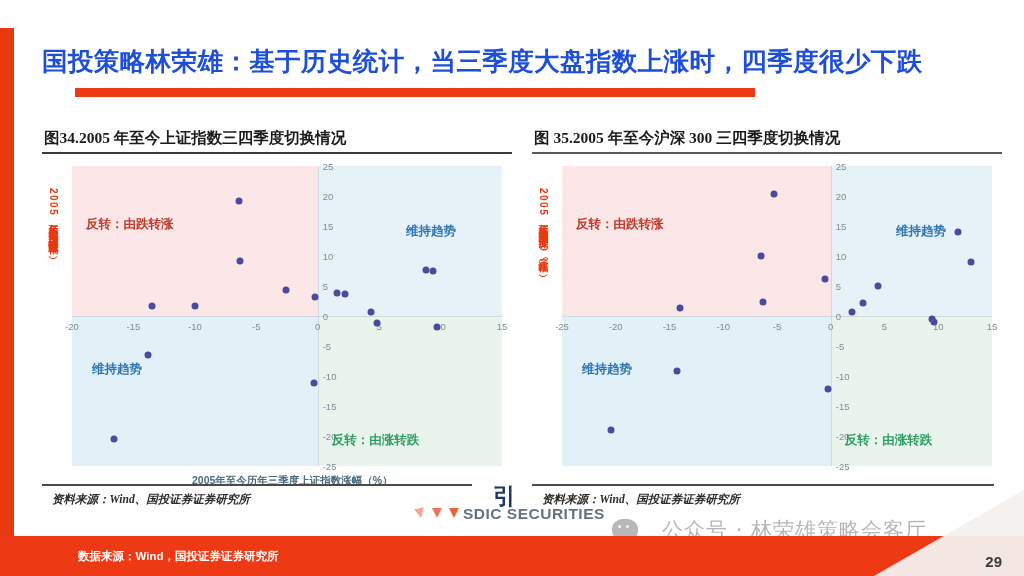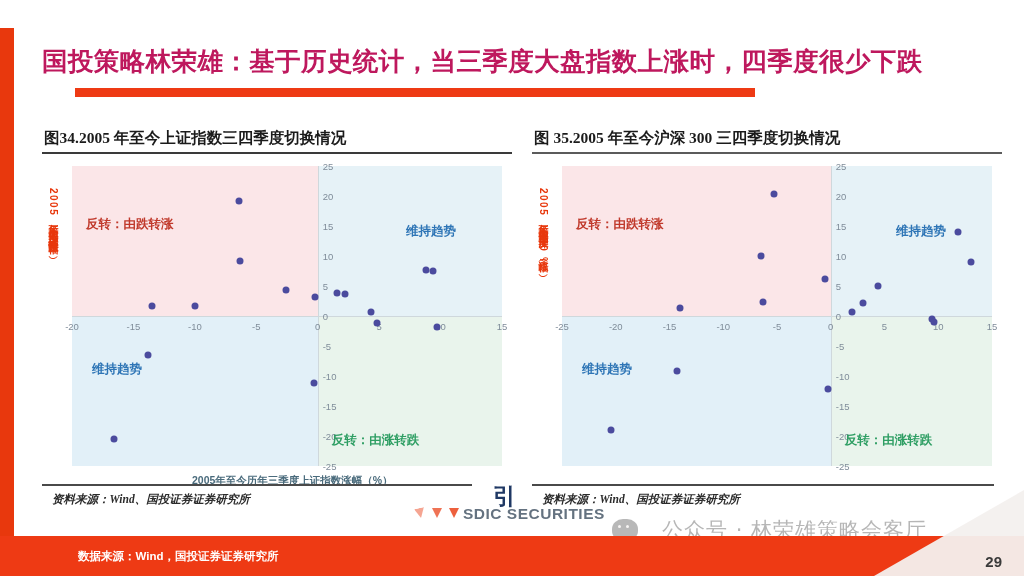--- a/index.html
+++ b/index.html
@@ -12,21 +12,21 @@
   }
   .slide{position:absolute;inset:0;background:#fff;}
 
   
   .left-spine{position:absolute;left:0;top:0;width:14px;height:576px;background:#e8380d;}
   .left-spine-top{position:absolute;left:0;top:0;width:14px;height:28px;background:#ffffff;}
 
   
   .title-wrap{position:absolute;left:42px;top:44px;width:950px;height:44px;}
   .title-text{
-    font-size:25.5px;font-weight:bold;color:#be185d;letter-spacing:.4px;
+    font-size:25.5px;font-weight:bold;color:#1d4ed8;letter-spacing:.4px;
     white-space:nowrap;line-height:34px;
   }
   .title-underline{
     position:absolute;left:75px;top:88px;width:680px;height:9px;background:#ee3a14;
   }
 
   
   .panel{position:absolute;top:128px;width:470px;height:390px;}
   .panel-left{left:42px;}
   .panel-right{left:532px;}

